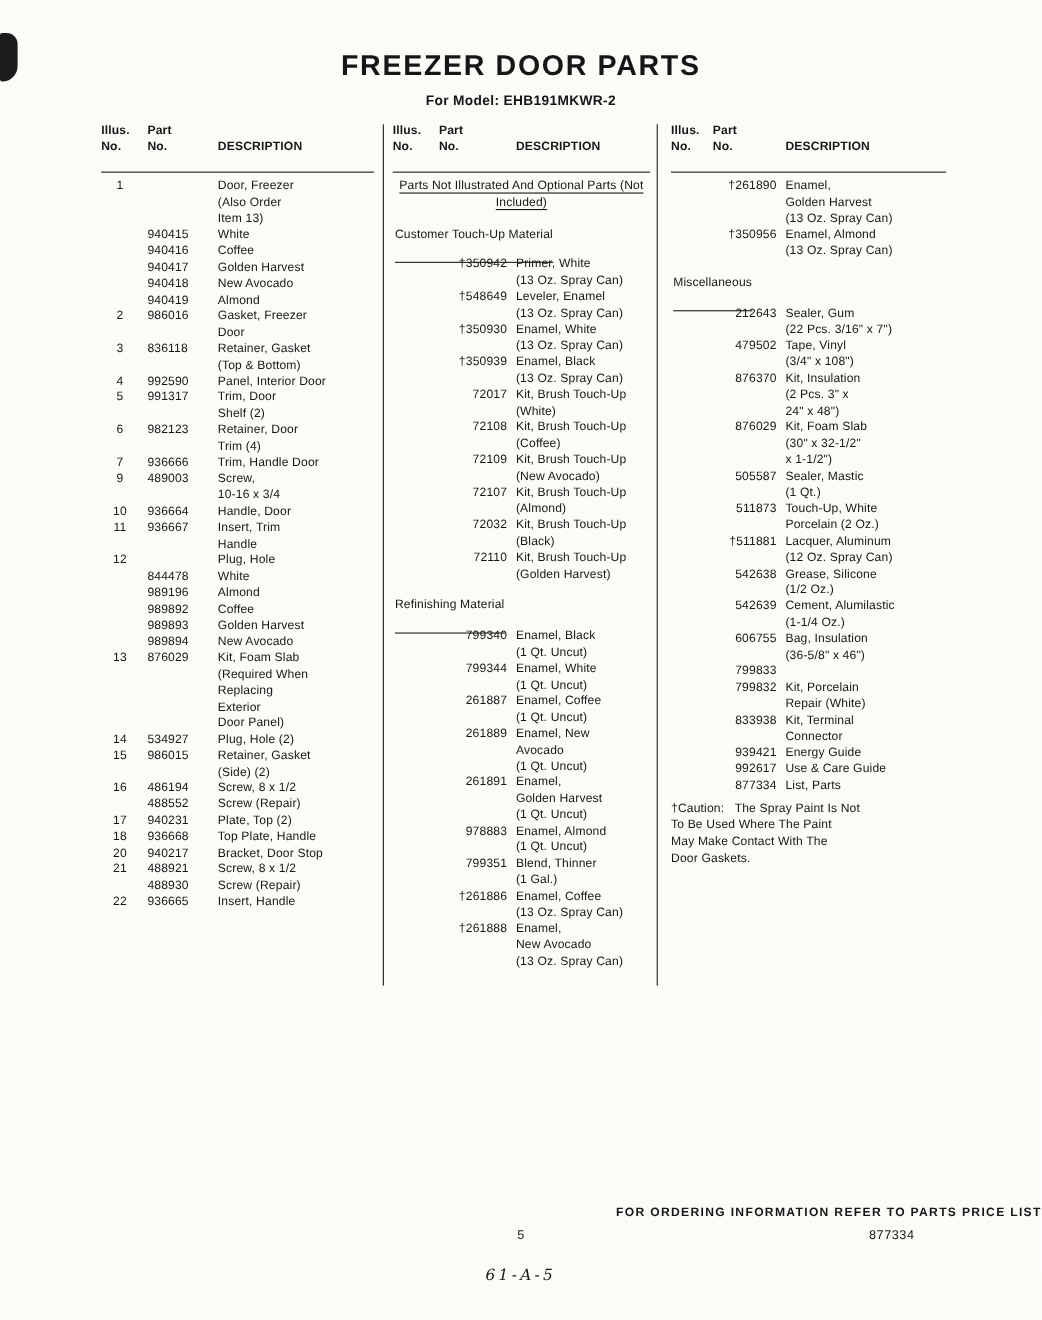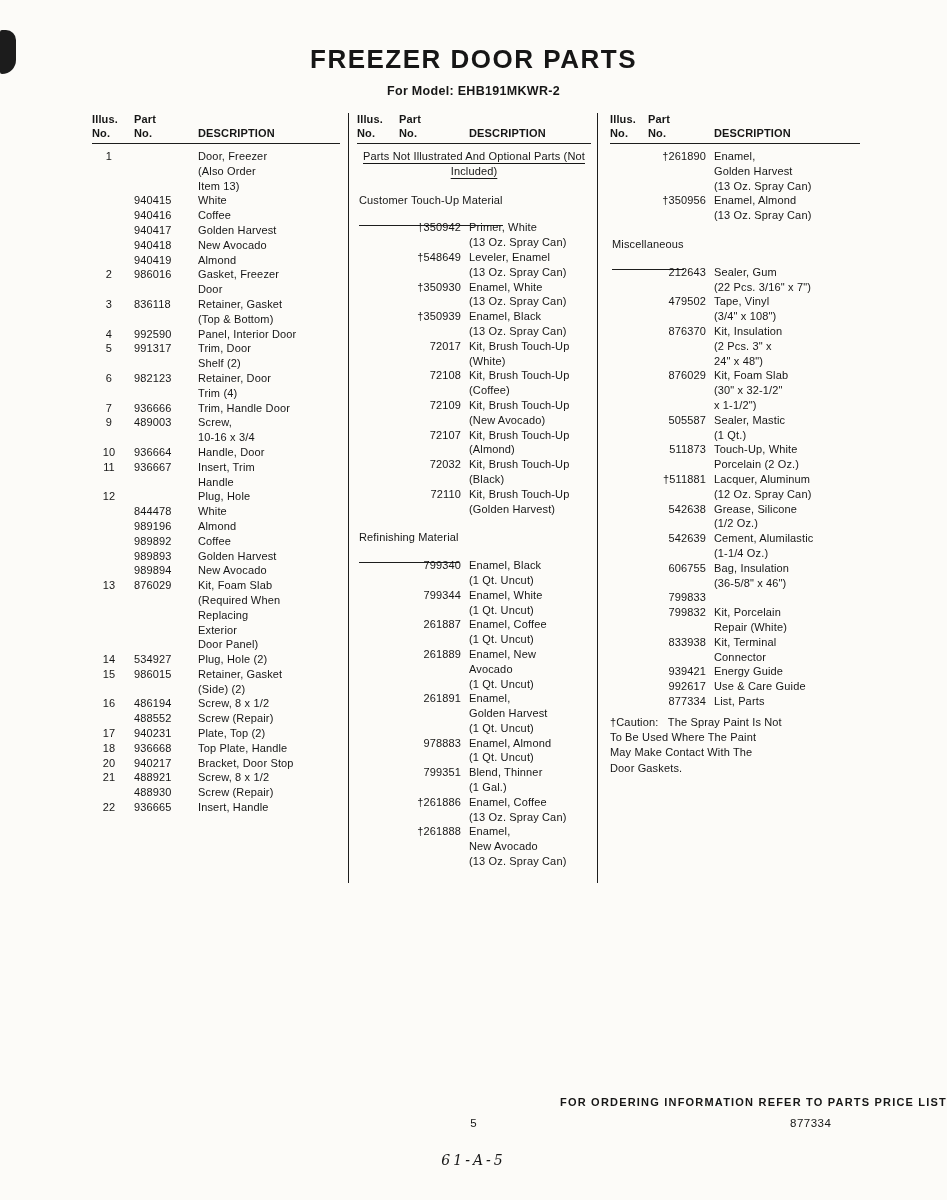--- a/index.html
+++ b/index.html
@@ -19,21 +19,21 @@
   .col1{width:262px;padding:0 8px 0 6px;}
   .col2{width:250px;border-left:1.5px solid #1d1d1d;border-right:1.5px solid #1d1d1d;padding:0 6px 14px 8px;}
   .col3{width:264px;padding:0 2px 0 12px;}
 
   .grid3{display:grid;column-gap:8px;}
   .col1 .grid3{grid-template-columns:34px 56px 1fr;}
   .col2 .grid3{grid-template-columns:34px 62px 1fr;}
   .col3 .grid3{grid-template-columns:30px 58px 1fr;}
 
   .chead{font-weight:bold;align-items:end;border-bottom:1.3px solid #1d1d1d;
-    padding-bottom:3px;margin-bottom:5px;line-height:13.5px;}
+    padding-bottom:16px;margin-bottom:5px;line-height:13.5px;}
   .chead .hcell{white-space:pre-line;}
   .chead .desc{}
 
   .prow .cell{white-space:pre-line;}
   .prow .illus{text-align:center;}
   .col2 .prow .part,.col3 .prow .part{text-align:right;}
 
   .note{text-align:center;margin:3px 0 12px 0;
     text-decoration:underline;text-underline-offset:3px;}
   .section-head{margin:14px 0 13px 2px;}

